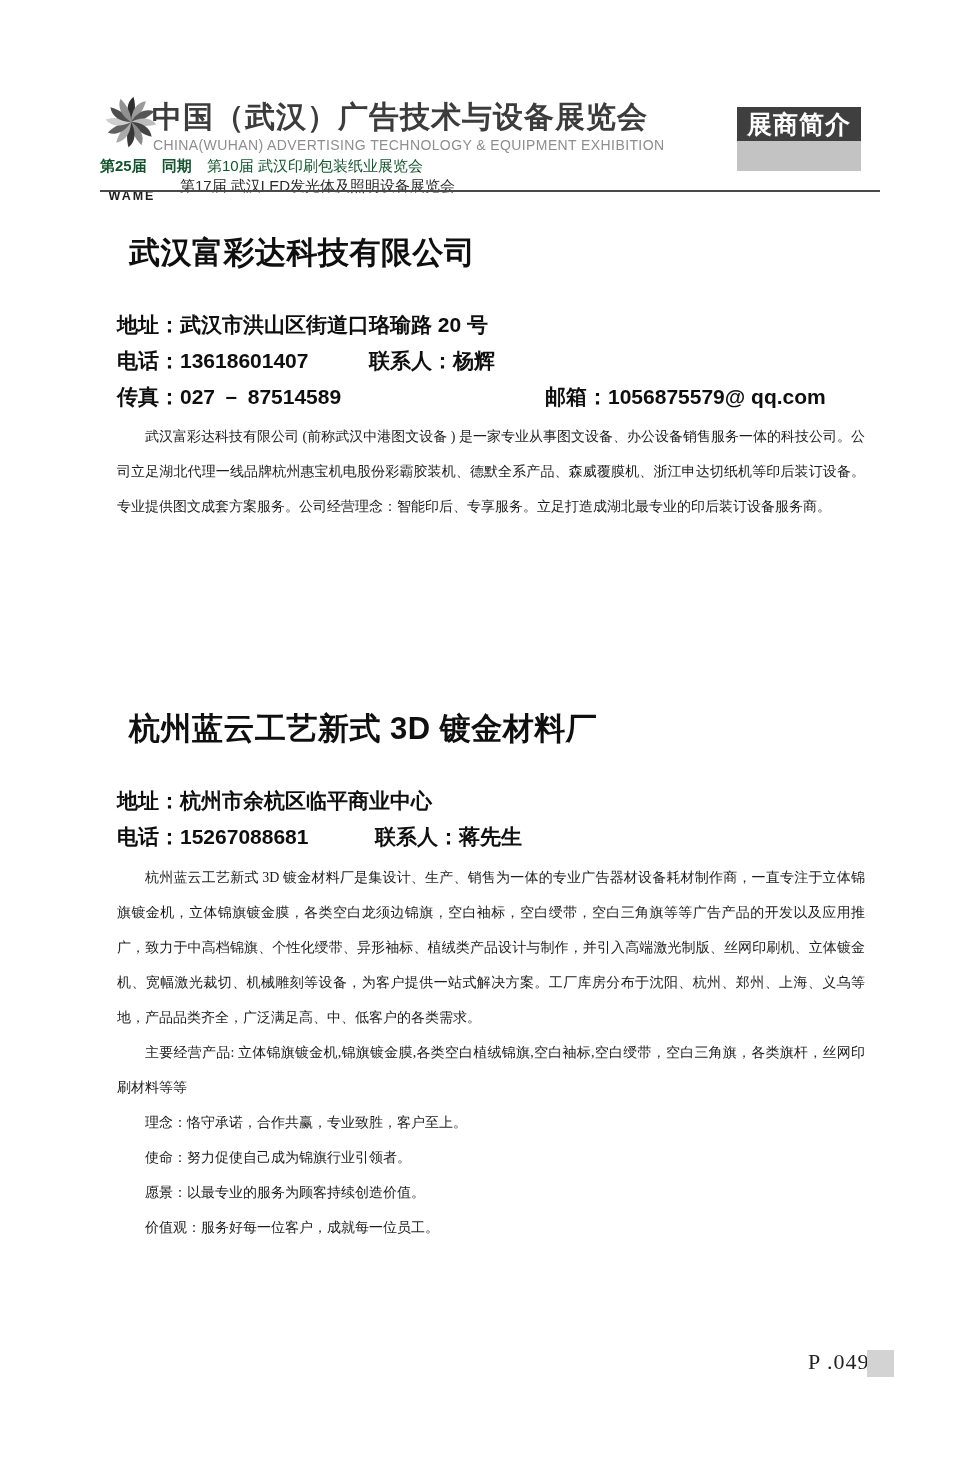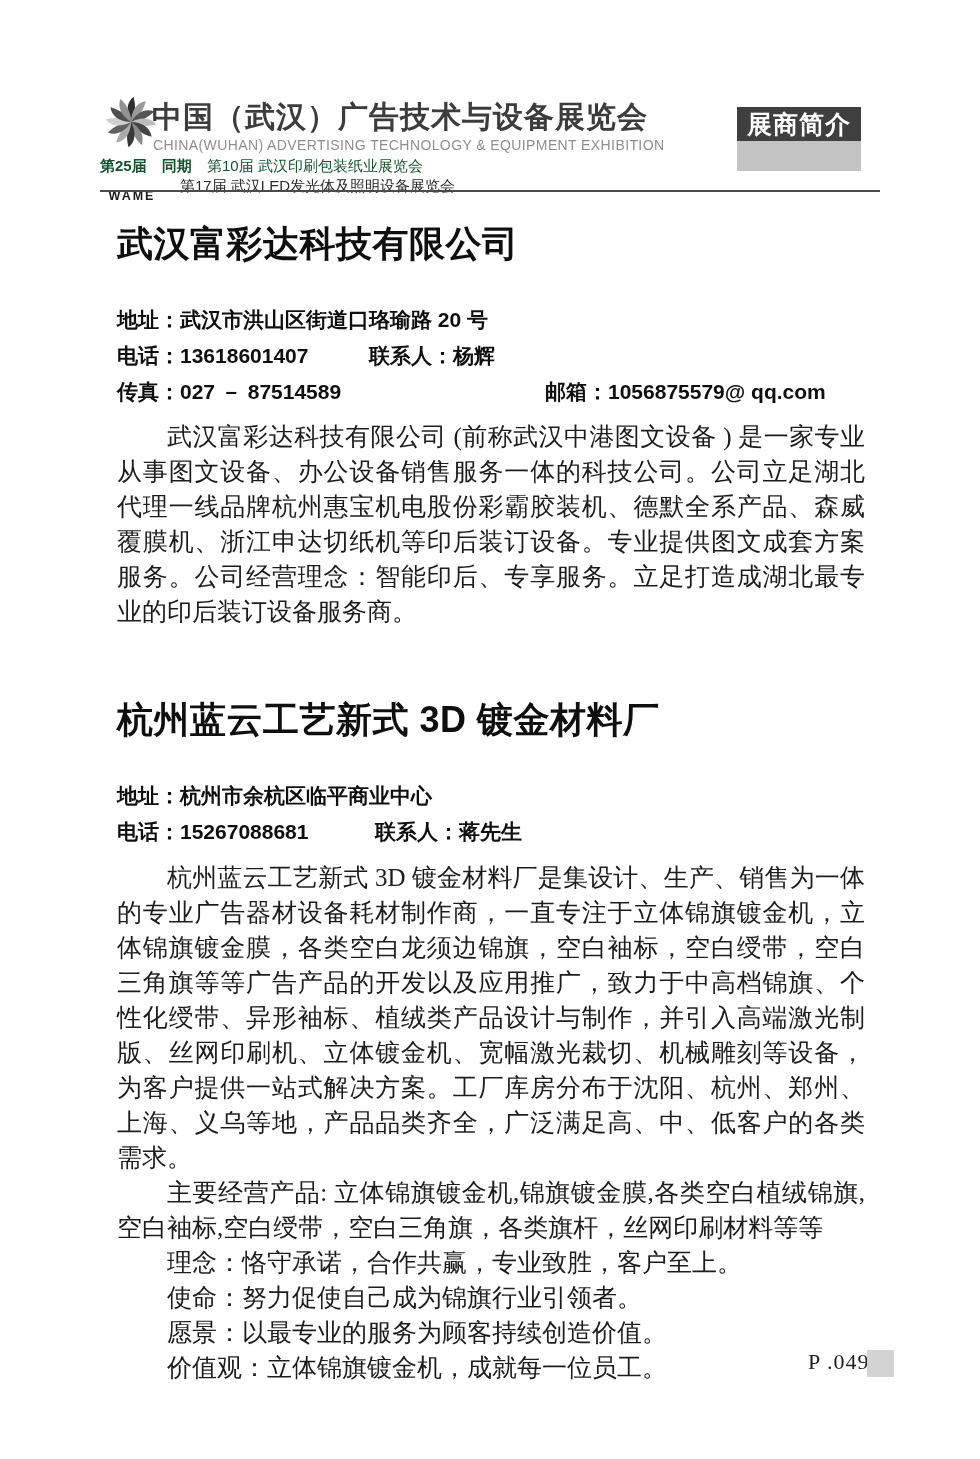--- a/index.html
+++ b/index.html
@@ -32,32 +32,32 @@
     height:34px; background:#3f3f3f; color:#ffffff; font-size:25px; font-weight:bold;
     text-align:center; line-height:34px; letter-spacing:1px;
   }
   .badge-light { height:30px; background:#c3c3c3; }
   .divider { position:absolute; left:100px; top:190px; width:780px; height:2px; background:#4a4a4a; }
 
   
   .company { position:absolute; left:117px; width:748px; }
   .c1 { top:220px; }
   .c2 { top:696px; }
-  .company h2 { margin:0; font-size:36px; font-weight:bold; color:#0f0f0f; letter-spacing:0.5px; }
+  .company h2 { margin:12px; font-size:31px; font-weight:bold; color:#0f0f0f; letter-spacing:0.5px; }
   .crows { margin-top:33px; }
   .crow { font-size:21px; font-weight:bold; color:#0f0f0f; line-height:36px; white-space:nowrap; }
   .pair { display:inline-block; }
   .w252 { width:252px; }
   .w428 { width:428px; }
   .w258 { width:258px; }
 
   
   .desc {
     position:absolute; left:117px; width:748px;
-    font-family:"Liberation Serif", serif; font-size:25px; color:#1c1c1c;
+    font-family:"Liberation Serif", serif; font-size:14px; color:#1c1c1c;
   }
   .d1 { top:419px; }
   .d2 { top:860px; }
   .desc p { margin:0; line-height:35px; text-align:justify; text-indent:2em; }
 
   
   .footer-page {
     position:absolute; left:808px; top:1349px; font-family:"Liberation Serif", serif;
     font-size:22px; color:#222; letter-spacing:1px;
   }
@@ -134,21 +134,21 @@
         <span class="pair w258"><span>电话：</span><span>15267088681</span></span><span>联系人：</span><span>蒋先生</span>
       </div>
     </div>
   </div>
   <div class="desc d2">
     <p>杭州蓝云工艺新式 3D 镀金材料厂是集设计、生产、销售为一体的专业广告器材设备耗材制作商，一直专注于立体锦旗镀金机，立体锦旗镀金膜，各类空白龙须边锦旗，空白袖标，空白绶带，空白三角旗等等广告产品的开发以及应用推广，致力于中高档锦旗、个性化绶带、异形袖标、植绒类产品设计与制作，并引入高端激光制版、丝网印刷机、立体镀金机、宽幅激光裁切、机械雕刻等设备，为客户提供一站式解决方案。工厂库房分布于沈阳、杭州、郑州、上海、义乌等地，产品品类齐全，广泛满足高、中、低客户的各类需求。</p>
     <p>主要经营产品: 立体锦旗镀金机,锦旗镀金膜,各类空白植绒锦旗,空白袖标,空白绶带，空白三角旗，各类旗杆，丝网印刷材料等等</p>
     <p>理念：恪守承诺，合作共赢，专业致胜，客户至上。</p>
     <p>使命：努力促使自己成为锦旗行业引领者。</p>
     <p>愿景：以最专业的服务为顾客持续创造价值。</p>
-    <p>价值观：立体锦旗镀金机，成就每一位员工。</p>
+    <p>价值观：服务好每一位客户，成就每一位员工。</p>
   </div>
 
   <div class="footer-page">P .049</div>
   <div class="footer-square"></div>
   <div class="watermark">
     <span>图页</span><sup>®</sup><span>网</span>
   </div>
 
 </div>
 

